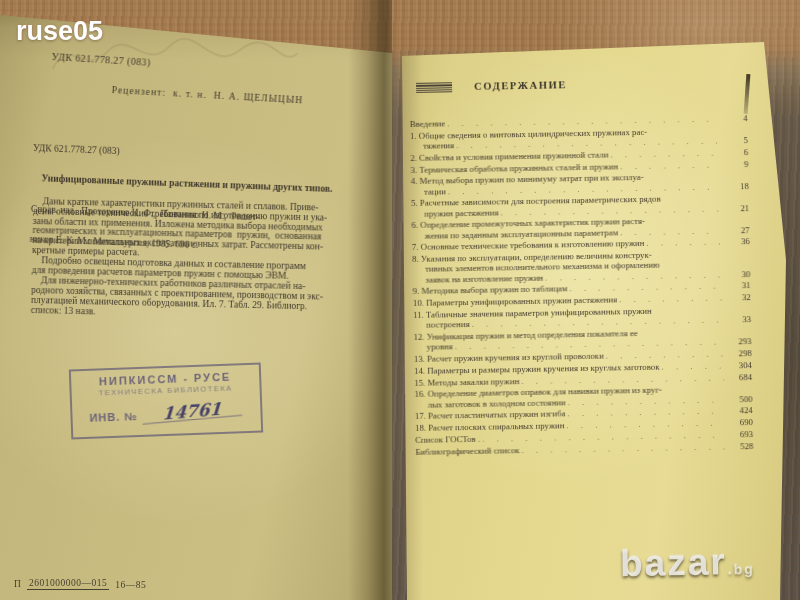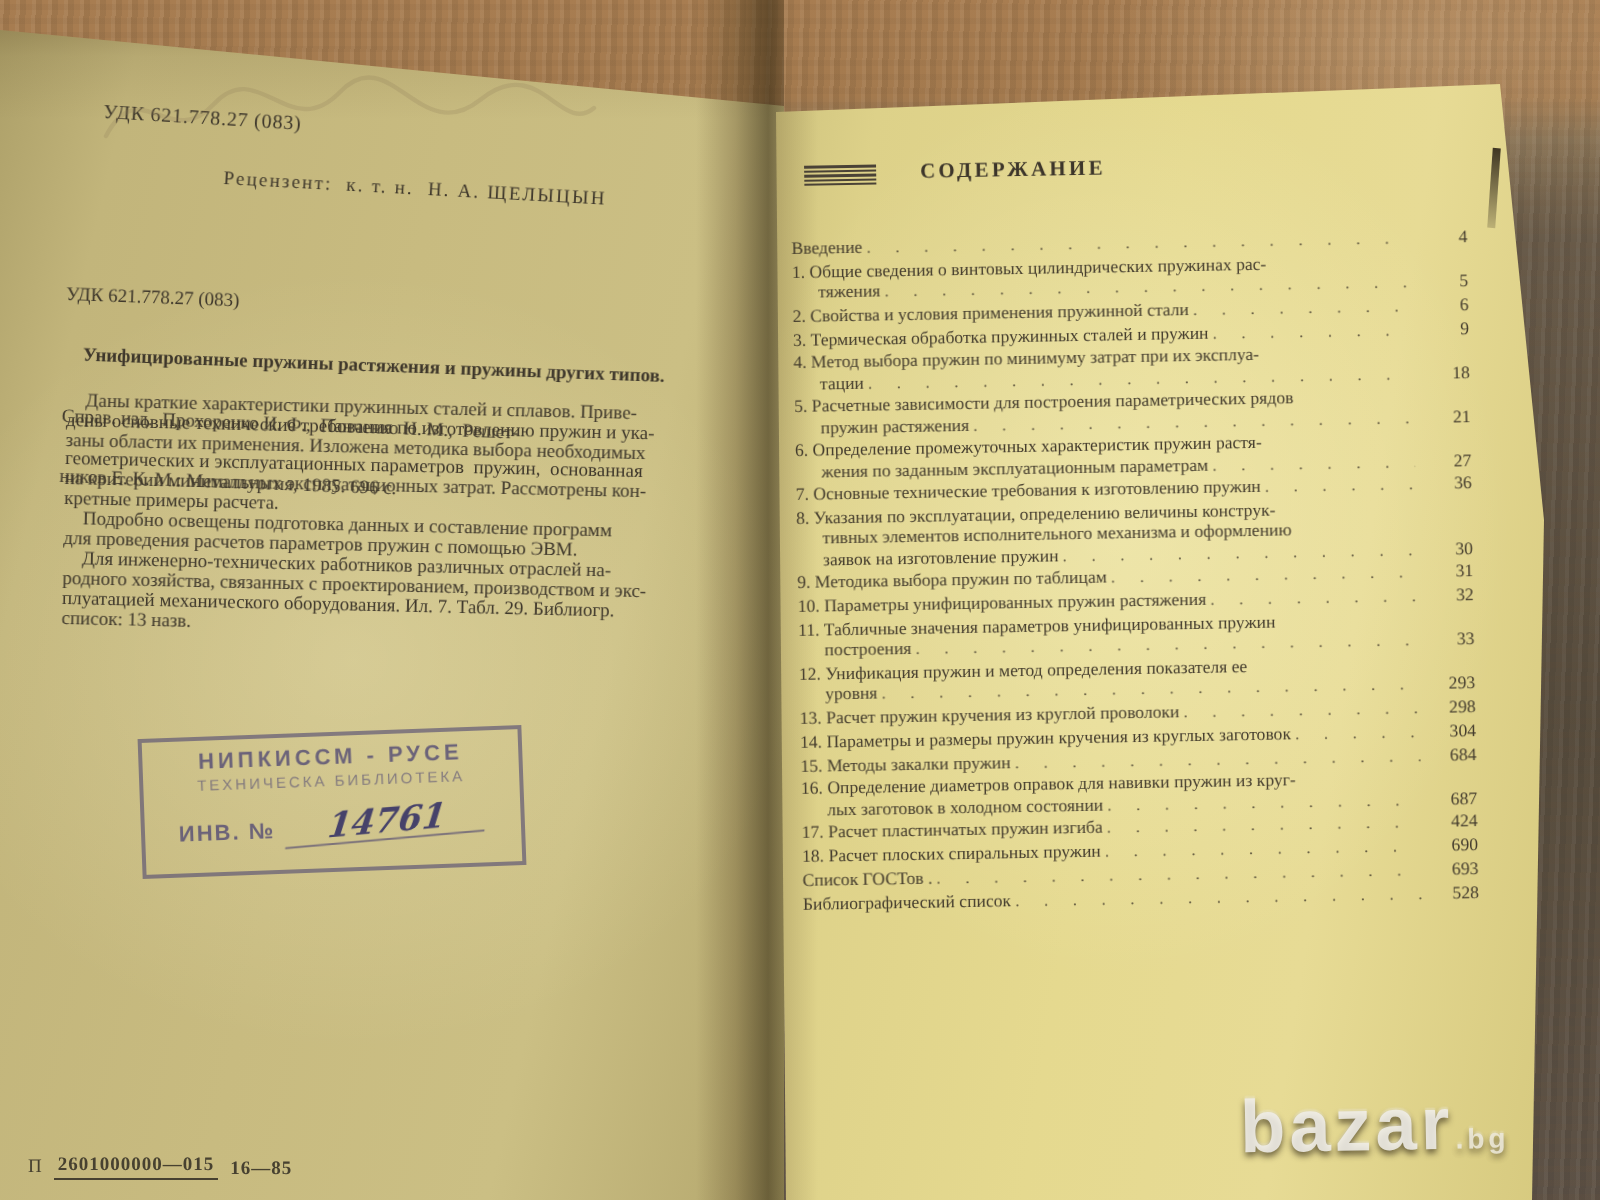--- a/index.html
+++ b/index.html
@@ -46,28 +46,28 @@
   }
   .stamp-l1 { font-size:11px; font-weight:bold; letter-spacing:2px; font-family:"Liberation Sans",sans-serif; opacity:0.85; }
   .stamp-l2 { font-size:7.5px; letter-spacing:1.5px; font-family:"Liberation Sans",sans-serif; opacity:0.65; margin-top:1px; }
   .stamp-row { display:flex; align-items:flex-end; justify-content:center; margin-top:9px; gap:6px; }
   .stamp-inv { font-size:11px; font-weight:bold; letter-spacing:1px; font-family:"Liberation Sans",sans-serif; opacity:0.85; }
   .stamp-num { font-family:"DejaVu Serif",serif; font-style:italic; font-size:17px; font-weight:bold;
     color:#46426a; border-bottom:1.5px solid rgba(88,80,115,0.7); min-width:100px; line-height:16px;
     transform:rotate(-3deg) skewX(-12deg); }
   
   .imprint { position:absolute; left:14px; top:578px; z-index:6; color:#474130; font-size:9.5px; display:flex; align-items:center; gap:6px; filter:blur(0.3px); }
-  .imprint .frac { border-bottom:1px solid #474130; padding:0 2px 1px; font-weight:bold; letter-spacing:0.5px; }
-  .imprint .code { align-self:flex-end; letter-spacing:0.5px;font-weight:bold; }
+  .imprint .frac { border-bottom:1px solid #474130; padding:0 2px 1px; font-weight:normal; letter-spacing:0.5px; }
+  .imprint .code { align-self:flex-end; letter-spacing:0.5px; }
   
   .gutter { position:absolute; left:348px; top:0; width:44px; height:600px; z-index:7;
     background:linear-gradient(90deg, rgba(80,62,30,0) 0%, rgba(80,62,30,0.30) 45%, rgba(46,36,14,0.55) 82%, rgba(46,36,14,0.35) 100%); }
   
   .page-right {
-    position:absolute; left:383px; top:40px; width:394px; height:560px; z-index:10;
+    position:absolute; left:397px; top:40px; width:394px; height:560px; z-index:10;
     clip-path:polygon(5px 16px, 367px 2px, 389px 220px, 383px 560px, 10px 560px);
     background:
       radial-gradient(ellipse 260px 300px at 45% 40%, rgba(255,252,220,0.35), transparent 75%),
       linear-gradient(99deg, #cfc37e 0%, #ddd189 12%, var(--right-page,#e5d98f) 45%, #e7db95 70%, #d6c97e 100%);
     filter:drop-shadow(3px 2px 4px rgba(30,22,10,0.35));
   }
   .page-right::before { content:""; position:absolute; inset:0;
     background:linear-gradient(90deg, rgba(90,70,35,0.30), transparent 26px); }
   .page-edge-mark { position:absolute; left:745px; top:74px; width:4px; height:40px; z-index:11;
     background:linear-gradient(180deg, rgba(35,26,16,0.85), rgba(35,26,16,0.2)); transform:rotate(4deg); }
@@ -262,21 +262,21 @@
               <span class="toc-text">15. Методы закалки пружин</span>
               <span class="dots"> . . . . . . . . . . . . . . . . . . . . . . . . . .</span>
               <span class="toc-page">684</span>
             </div>
           </div>
           <div class="toc-entry">
             <div class="toc-line">16. Определение диаметров оправок для навивки пружин из круг-</div>
             <div class="toc-row cont">
               <span class="toc-text">лых заготовок в холодном состоянии</span>
               <span class="dots"> . . . . . . . . . . . . . . . . . . . . . . . . . .</span>
-              <span class="toc-page">687</span>
+              <span class="toc-page">500</span>
             </div>
           </div>
           <div class="toc-entry">
             <div class="toc-row">
               <span class="toc-text">17. Расчет пластинчатых пружин изгиба</span>
               <span class="dots"> . . . . . . . . . . . . . . . . . . . . . . . . . .</span>
               <span class="toc-page">424</span>
             </div>
           </div>
           <div class="toc-entry">
@@ -298,17 +298,18 @@
               <span class="toc-text">Библиографический  список</span>
               <span class="dots"> . . . . . . . . . . . . . . . . . . . . . . . . . .</span>
               <span class="toc-page">528</span>
             </div>
           </div>
         </div>
     </div>
   </div>
   <div class="page-edge-mark"></div>
 
+  <div class="username">ruse05</div>
   <div class="watermark">
     <span class="wm-main">bazar</span>
     <span class="wm-tld">.bg</span>
   </div>
 </div>
 
 </body></html>

